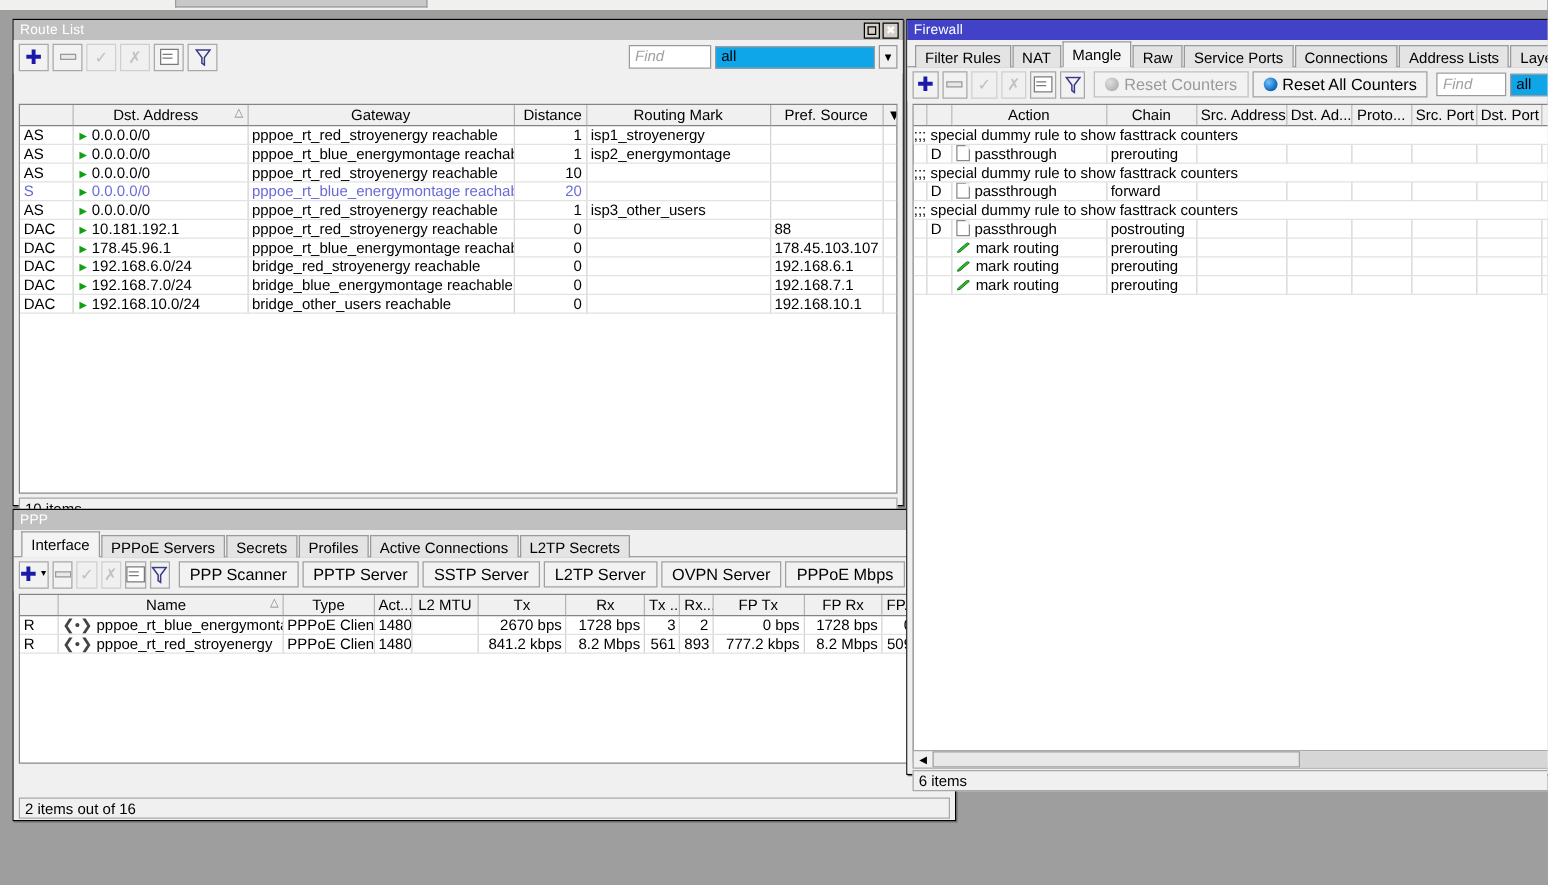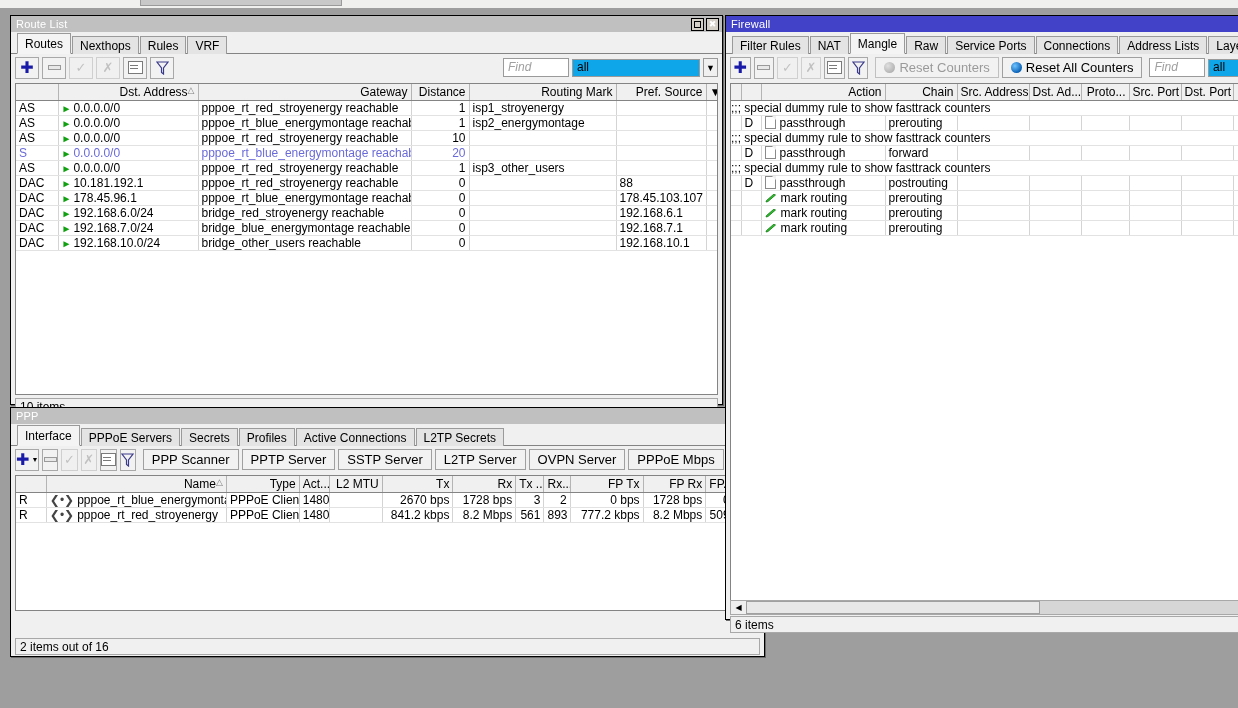--- a/index.html
+++ b/index.html
@@ -142,21 +142,21 @@
   }
 
   
   .grid-wrap { position: absolute; left: 4px; right: 4px; background: #fff; border: 1px solid #848484; box-sizing: border-box; overflow: hidden; }
   table.grid { border-collapse: collapse; table-layout: fixed; font-size: 12px; }
   table.grid th {
     background: #f0f0f0;
     border-right: 1px solid #b4b4b4;
     border-bottom: 1px solid #848484;
     font-weight: normal;
-    text-align: right;
+    text-align: center;
     padding: 1px 3px;
     height: 16px;
     box-sizing: border-box;
     font-size: 12px;
     white-space: nowrap;
     overflow: hidden;
   }
   table.grid th.num, table.grid td.num { text-align: right; }
   table.grid td {
     border-right: 1px solid #d4d4d4;
@@ -211,26 +211,20 @@
       <span class="t-label">Route List</span>
       <span class="tb-btns">
         <span class="tb-btn">
             <span class="sq"></span>
           </span>
         <span class="tb-btn">✖</span>
       </span>
     </div>
     <div class="win-body">
 
-      <div class="tabstrip">
-        <div class="tab sel">Routes</div>
-        <div class="tab">Nexthops</div>
-        <div class="tab">Rules</div>
-        <div class="tab">VRF</div>
-      </div>
 
       <div class="toolbar">
         <div class="tbtn">
             <span class="plus">✚</span>
           </div>
         <div class="tbtn">
             <span class="minus"></span>
           </div>
         <div class="tbtn dis">
             <span class="chk">✓</span>

